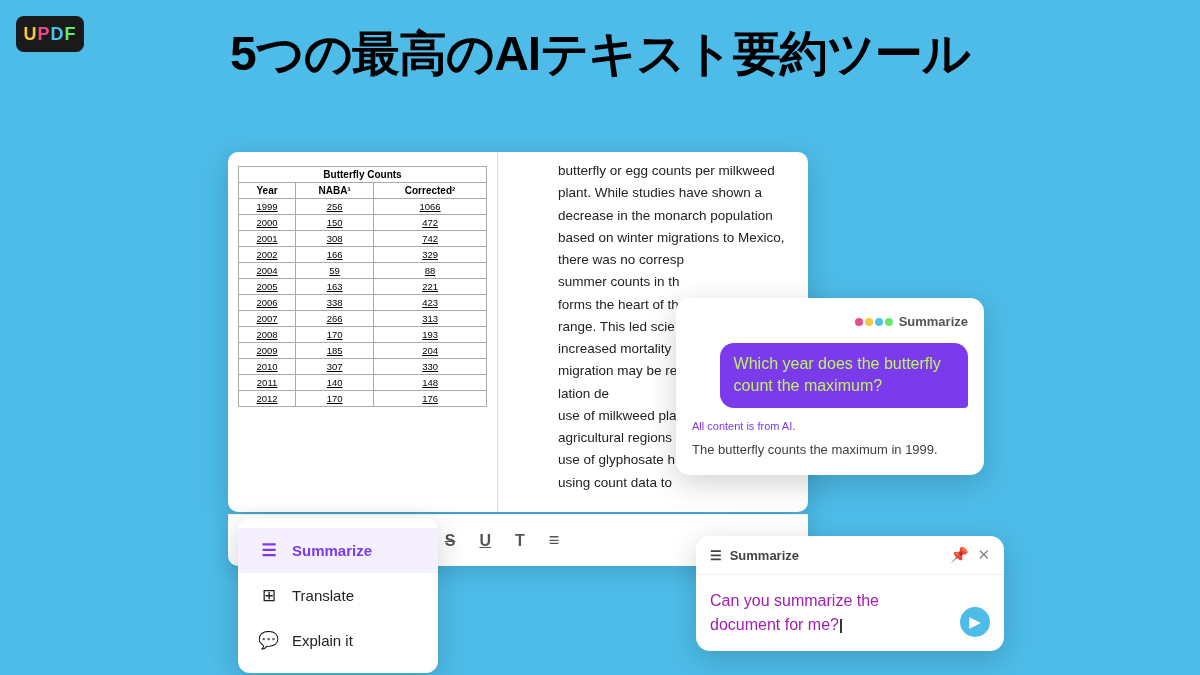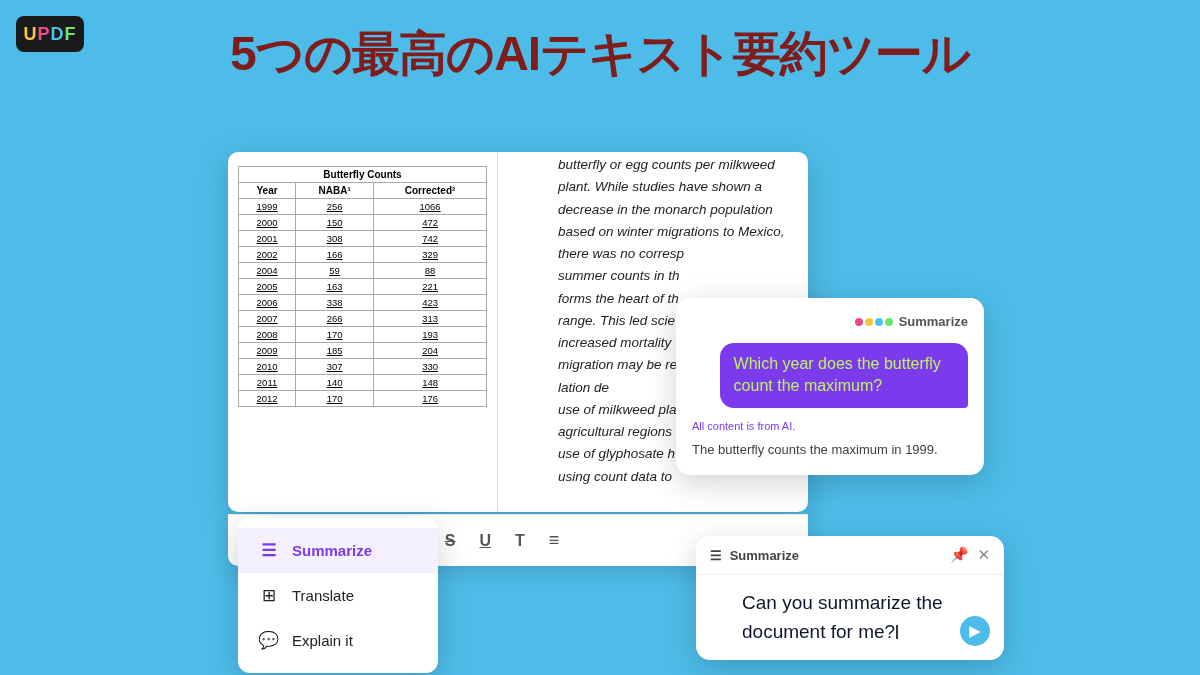--- a/index.html
+++ b/index.html
@@ -35,21 +35,21 @@
 
     
     .main-title {
       position: absolute;
       top: 22px;
       left: 0;
       right: 0;
       text-align: center;
       font-size: 48px;
       font-weight: 900;
-      color: #7f1d1d;
+      color: #000000;
       letter-spacing: -1px;
     }
 
     
     .doc-panel {
       position: absolute;
       top: 152px;
       left: 228px;
       width: 580px;
       height: 360px;
@@ -92,26 +92,25 @@
       background: white;
     }
     .butterfly-table td {
       font-size: 9.5px;
       text-decoration: underline;
     }
 
     
     .text-side {
       flex: 1;
-      padding: 2px 16px;
+      padding: 8px 16px;
       font-size: 13.5px;
       line-height: 1.65;
       color: #222;
       overflow: hidden;
-      font-style: italic;
     }
 
     
     .toolbar {
       position: absolute;
       top: 514px;
       left: 228px;
       width: 580px;
       height: 52px;
       background: white;
@@ -289,25 +288,24 @@
       color: #888;
     }
     .chat-input-area {
       padding: 14px 14px 14px 14px;
       display: flex;
       align-items: flex-end;
       justify-content: space-between;
       gap: 8px;
     }
     .chat-input-text {
-      font-size: 19px;
-      color: #0f172a;
+      font-size: 16px;
+      color: #a21caf;
       line-height: 1.5;
       flex: 1;
-      margin-left: 32px;
     }
     .chat-send-btn {
       width: 30px;
       height: 30px;
       background: #4dbce9;
       border: none;
       border-radius: 50%;
       cursor: pointer;
       display: flex;
       align-items: center;

